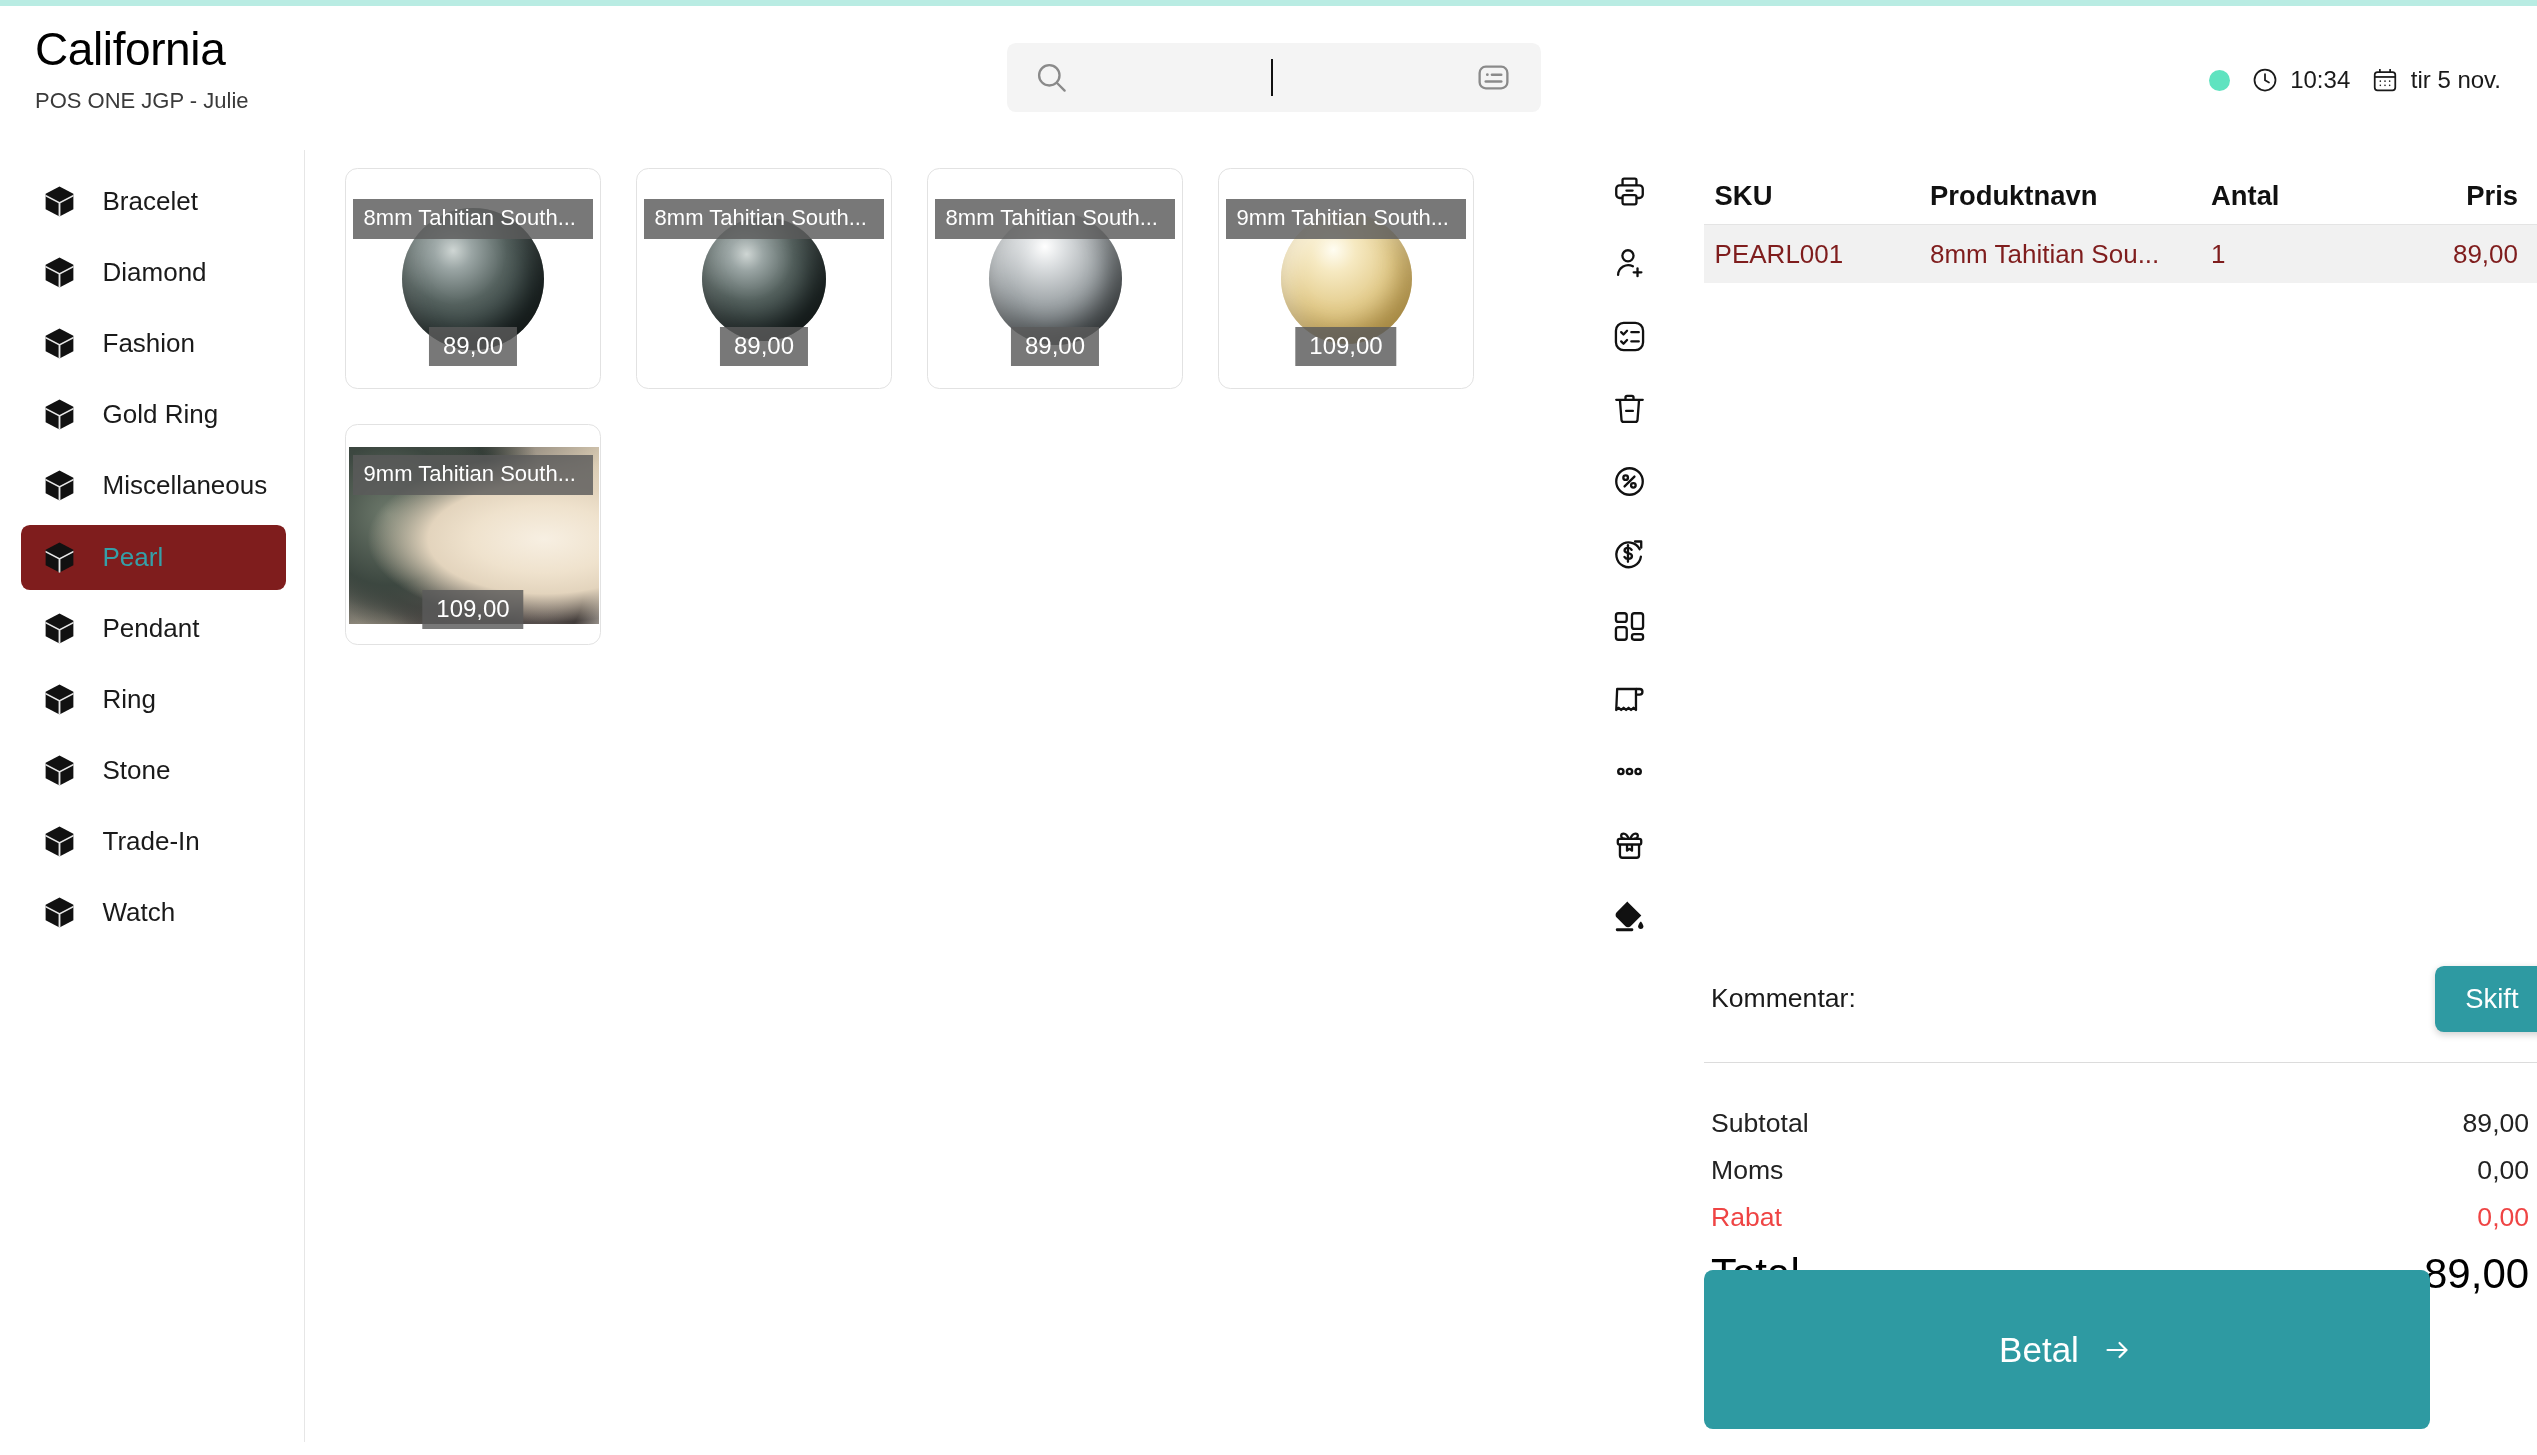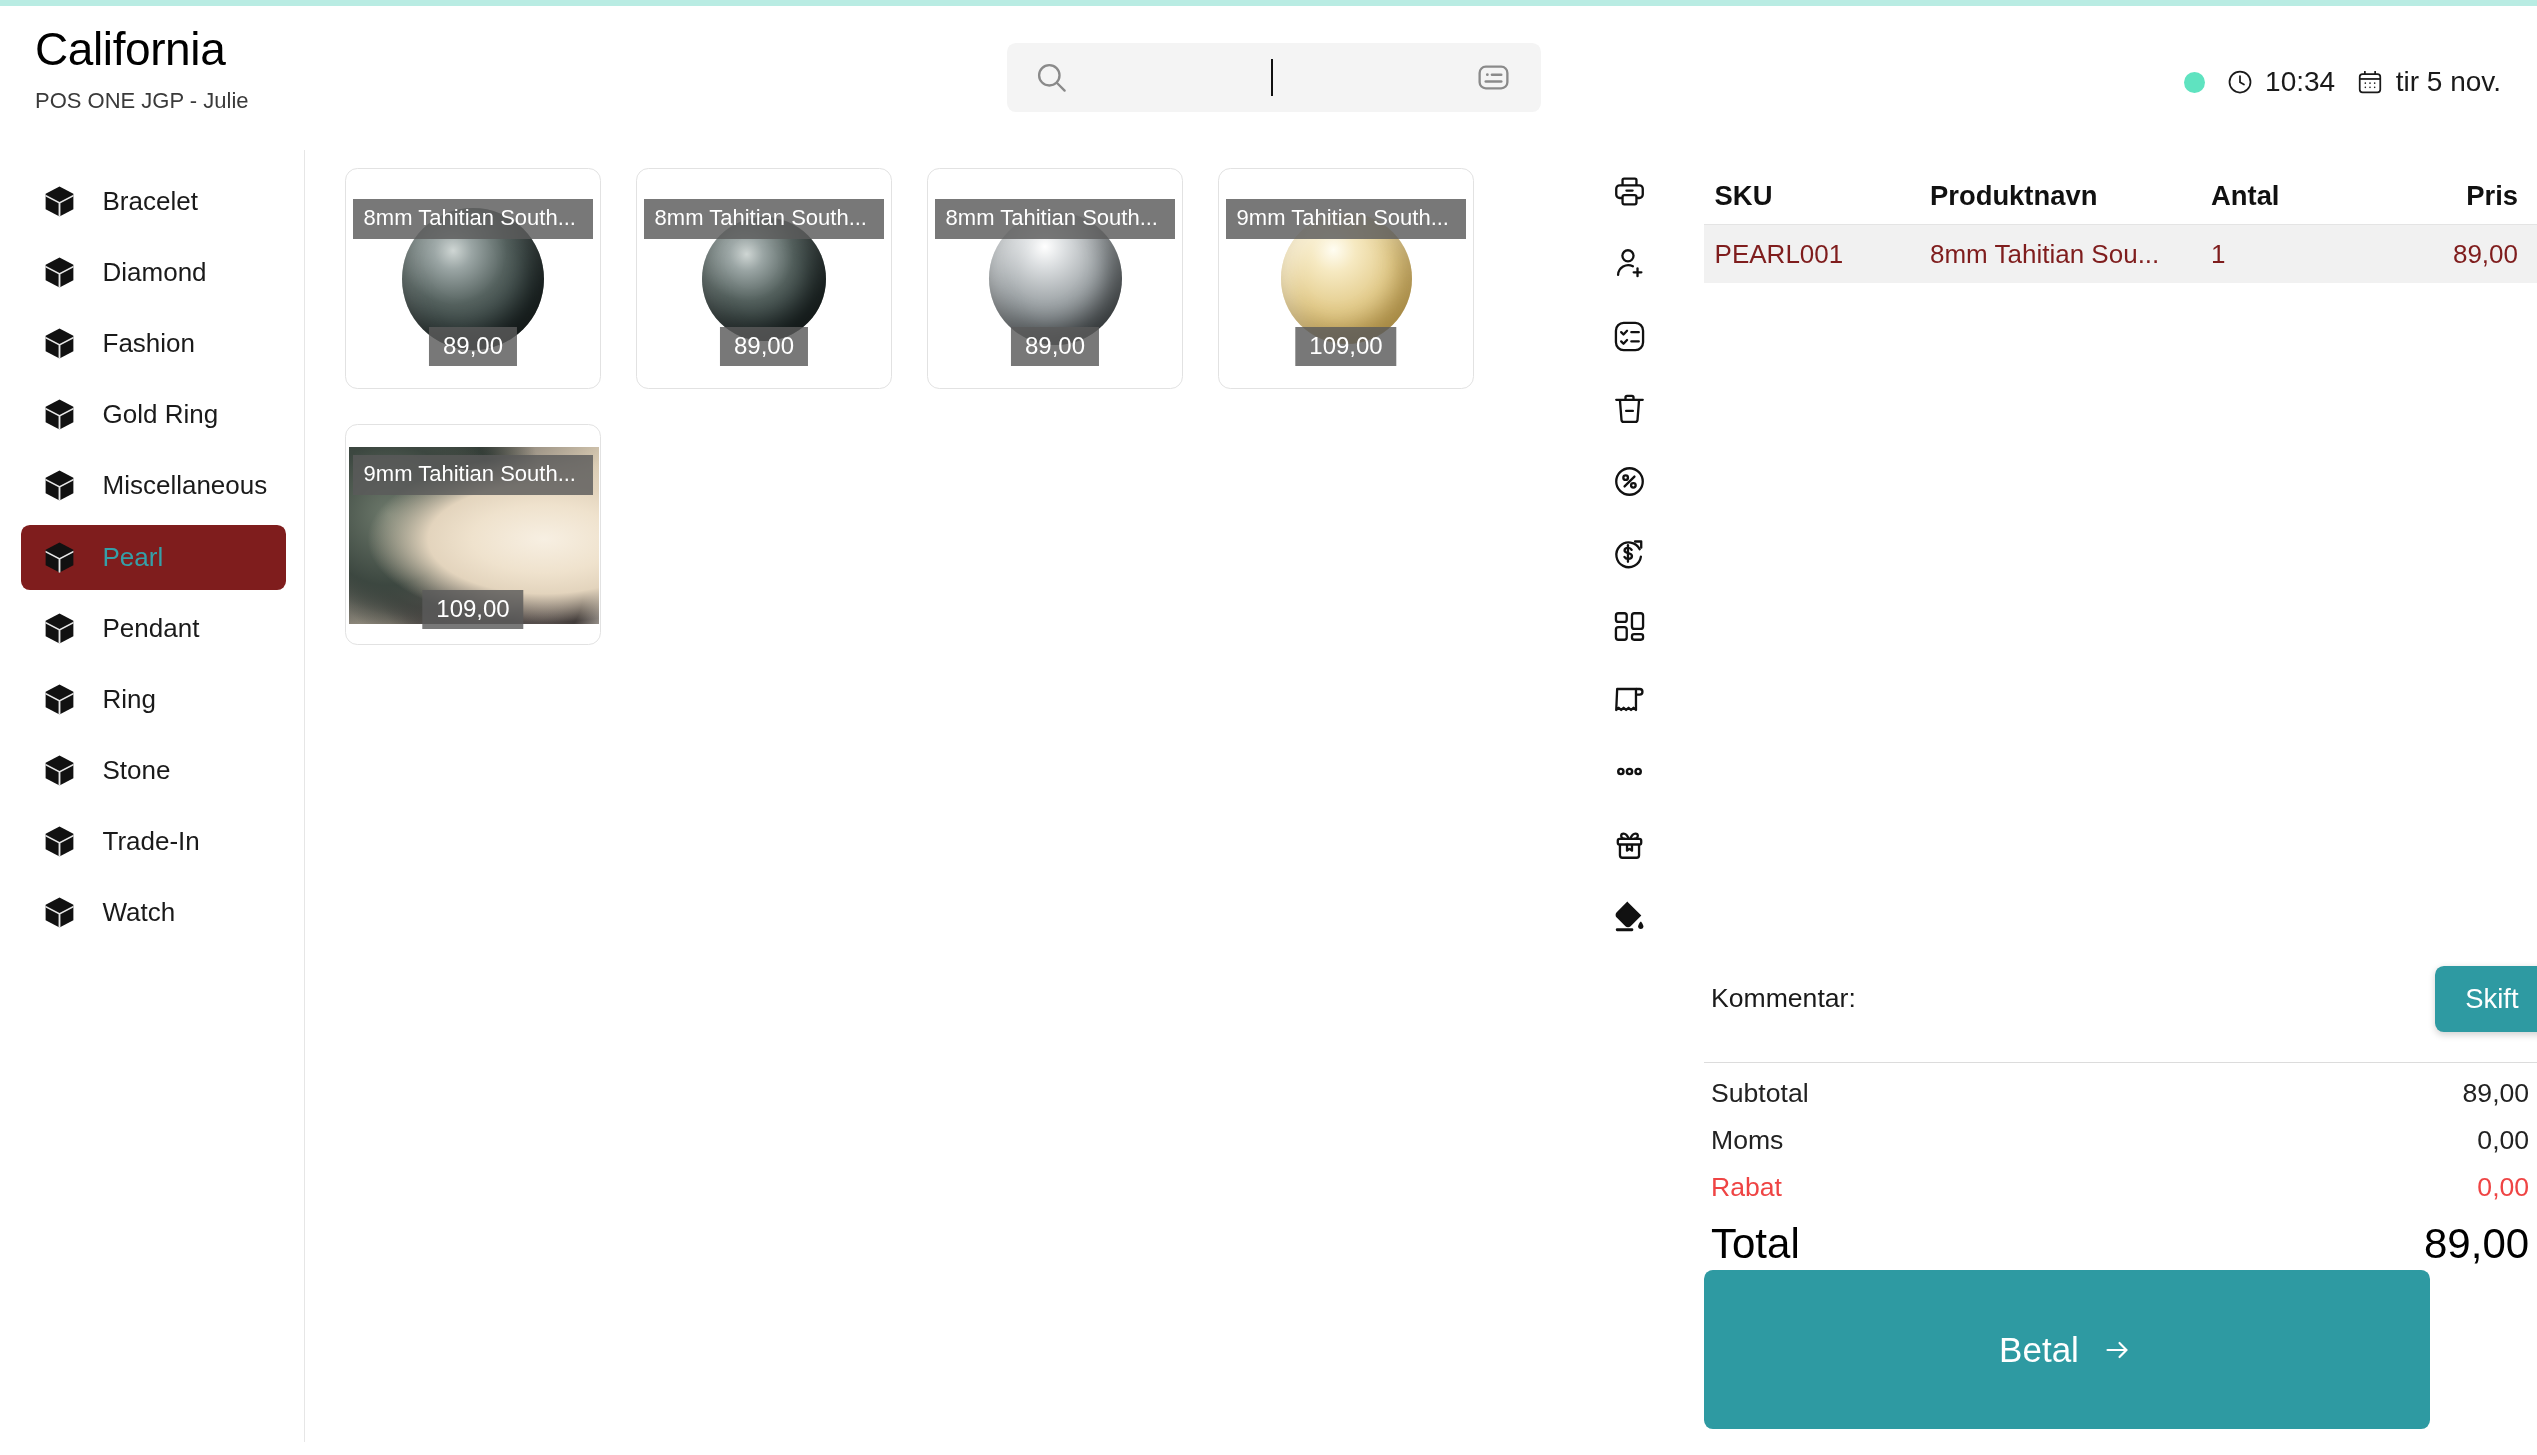--- a/index.html
+++ b/index.html
@@ -35,21 +35,21 @@
     flex:1; height:100%; display:flex; align-items:center; justify-content:center;
     position:relative;
   }
   .caret {
     width:1.8px; height:37px; background:#111;
   }
   .scan-icon { margin-right:26.6px; width:41px; height:41px; display:flex; align-items:center; justify-content:center; }
 
   .status { position:absolute; right:37px; top:60px; display:flex; align-items:center; gap:21px; }
   .status-dot { width:21px; height:21px; border-radius:50%; background:#5fe3c0; }
-  .status-chunk { display:flex; align-items:center; gap:11.5px; font-size:28px; color:#1a1a1a; }
+  .status-chunk { display:flex; align-items:center; gap:11.5px; font-size:24px; color:#1a1a1a; }
 
   
   .sidebar {
     position:absolute; left:0; top:150px; width:305px; height:1292px;
     border-right:0.9px solid #e6e6e6;
     padding-top:12.4px;
   }
   .side-item {
     display:flex; align-items:center; gap:25px;
     height:65px; margin:6.2px 17.7px 6.2px 21px;
@@ -151,21 +151,21 @@
   .skift-btn {
     background:#2e9aa2; color:#fff; font-size:27.4px;
     border:none; border-radius:8.9px;
     padding:17px 30px; cursor:pointer;
     box-shadow:0 2.7px 7px rgba(0,0,0,.18);
     margin-right:-10.6px;
   }
 
   .totals {
     position:absolute; left:0; top:894px; width:834px;
-    border-top:0.9px solid #dcdcdc; padding-top:7px;
+    border-top:0.9px solid #dcdcdc; padding-top:37px;
   }
   .total-line { display:flex; justify-content:space-between; align-items:baseline; font-size:26.6px; color:#222; padding:8px 8.9px 8px 7px; }
   .total-line.discount { color:#ef4444; }
   .total-line.grand { font-size:42px; color:#000; padding-top:8.9px; }
   .total-line.grand .tl-label { font-weight:400; }
   .total-line.grand .tl-value { font-weight:400; }
 
   .betal-btn {
     position:absolute; left:0px; top:1102px;
     width:726px; height:159px;

